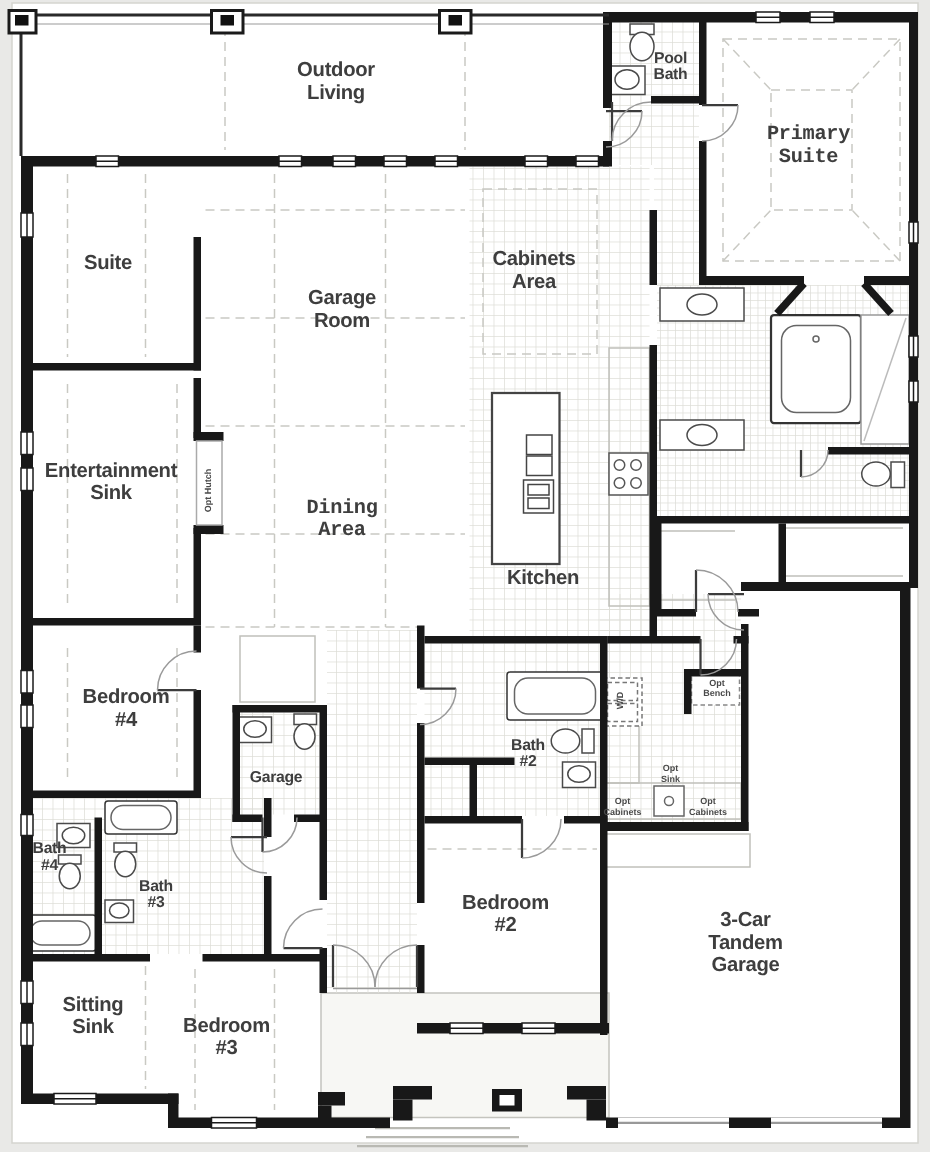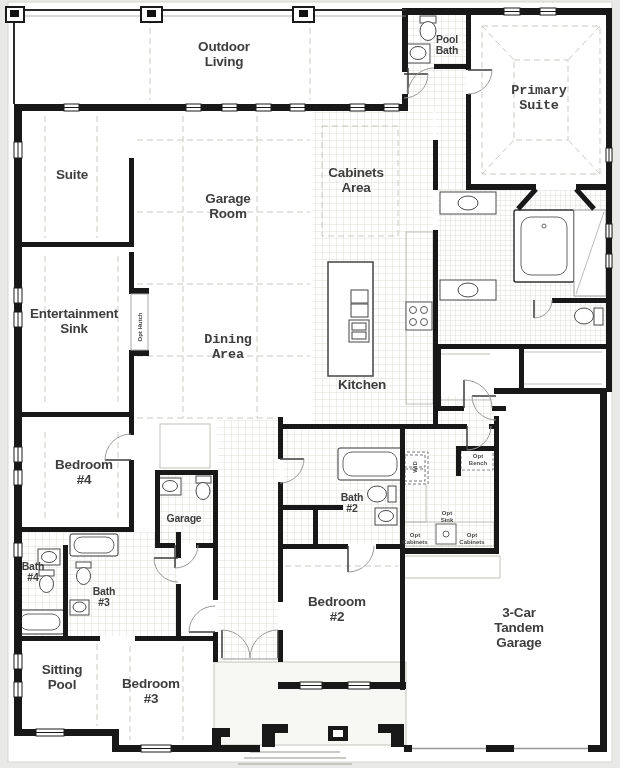--- a/index.html
+++ b/index.html
@@ -422,25 +422,25 @@
 #4</div>
       <div class="lbl sm" style="left: 184px; top: 519px;">Garage</div>
       <div class="lbl sm" style="left: 352px; top: 503px;">Bath
 #2</div>
       <div class="lbl sm" style="left: 33px; top: 572px;">Bath
 #4</div>
       <div class="lbl sm" style="left: 104px; top: 597px;">Bath
 #3</div>
       <div class="lbl md" style="left: 337px; top: 609px;">Bedroom
 #2</div>
-      <div class="lbl md" style="left: 497px; top: 628px; margin-left: 22px;">3-Car
+      <div class="lbl md" style="left: 497px; top: 628px;">3-Car
 Tandem
 Garage</div>
       <div class="lbl md" style="left: 62px; top: 677px;">Sitting
-Pool</div>
+Sink</div>
       <div class="lbl md" style="left: 151px; top: 691px;">Bedroom
 #3</div>
       <div class="lbl tiny" style="left: 140px; top: 327px; transform: translate(-50%, -50%) rotate(-90deg);">Opt Hutch</div>
       <div class="lbl tiny" style="left: 415px; top: 467px; transform: translate(-50%, -50%) rotate(-90deg);">W/D</div>
       <div class="lbl tiny" style="left: 478px; top: 460px;">Opt
 Bench</div>
       <div class="lbl tiny" style="left: 447px; top: 517px;">Opt
 Sink</div>
       <div class="lbl tiny" style="left: 415px; top: 539px;">Opt
 Cabinets</div>

